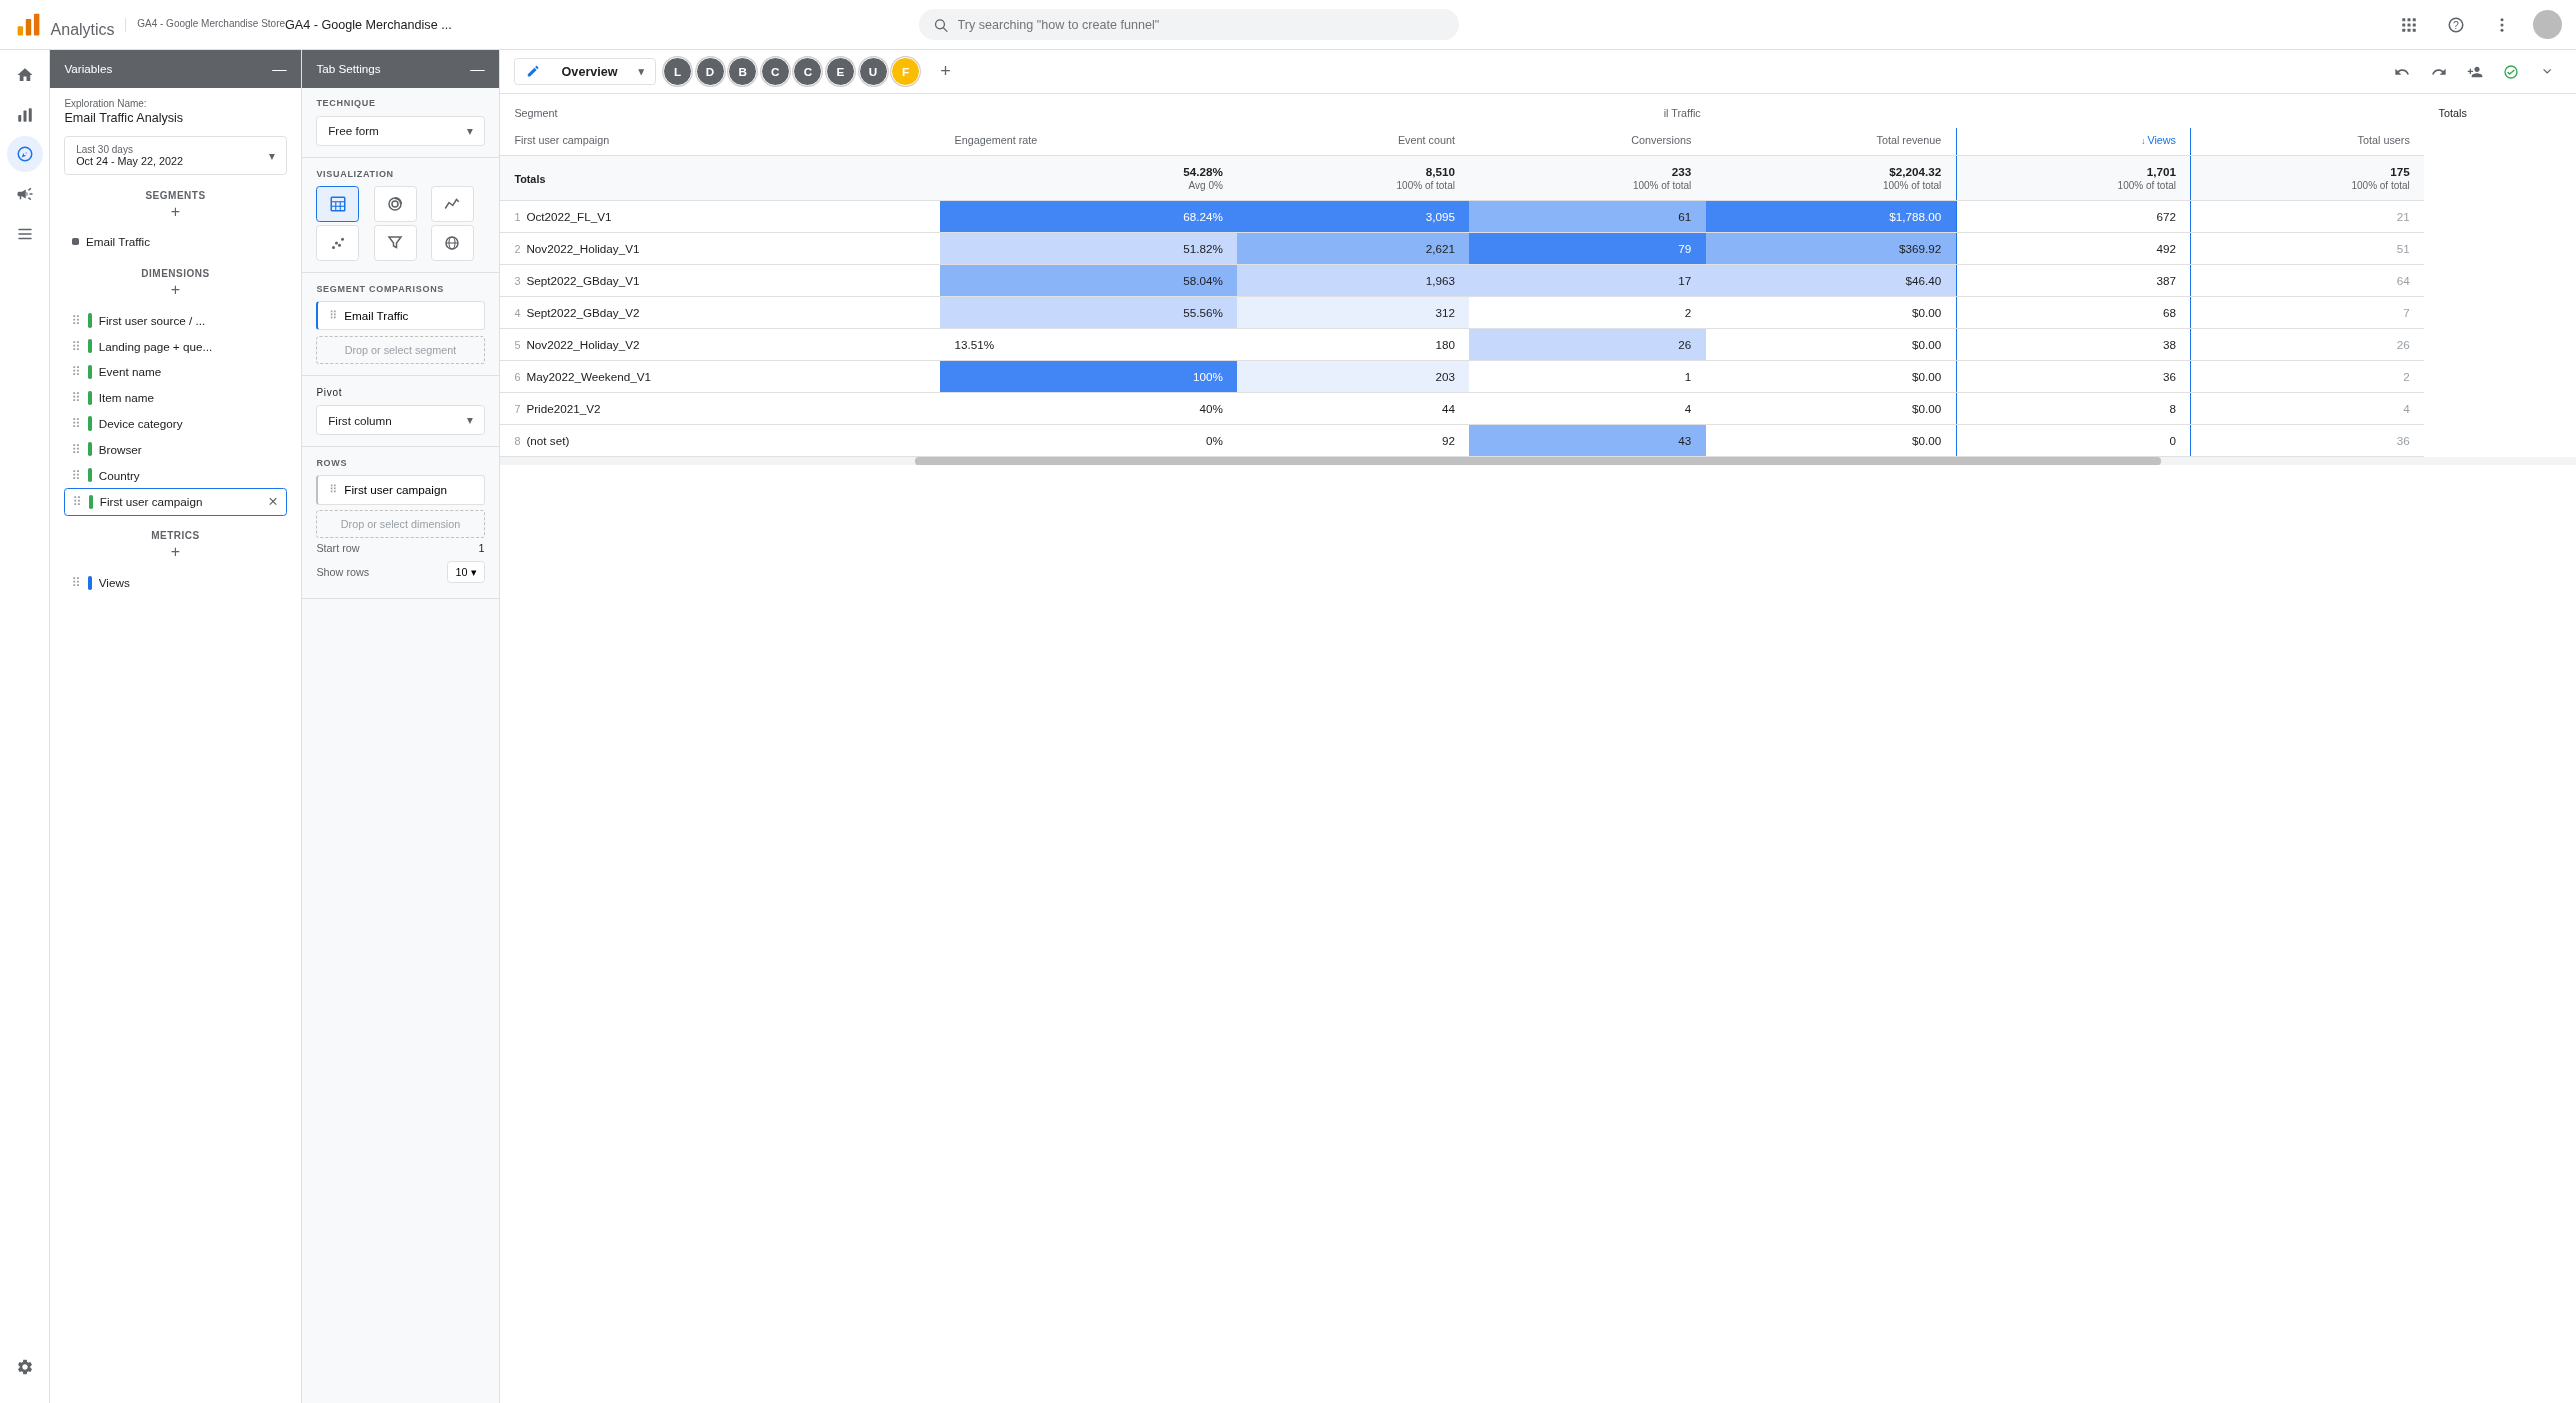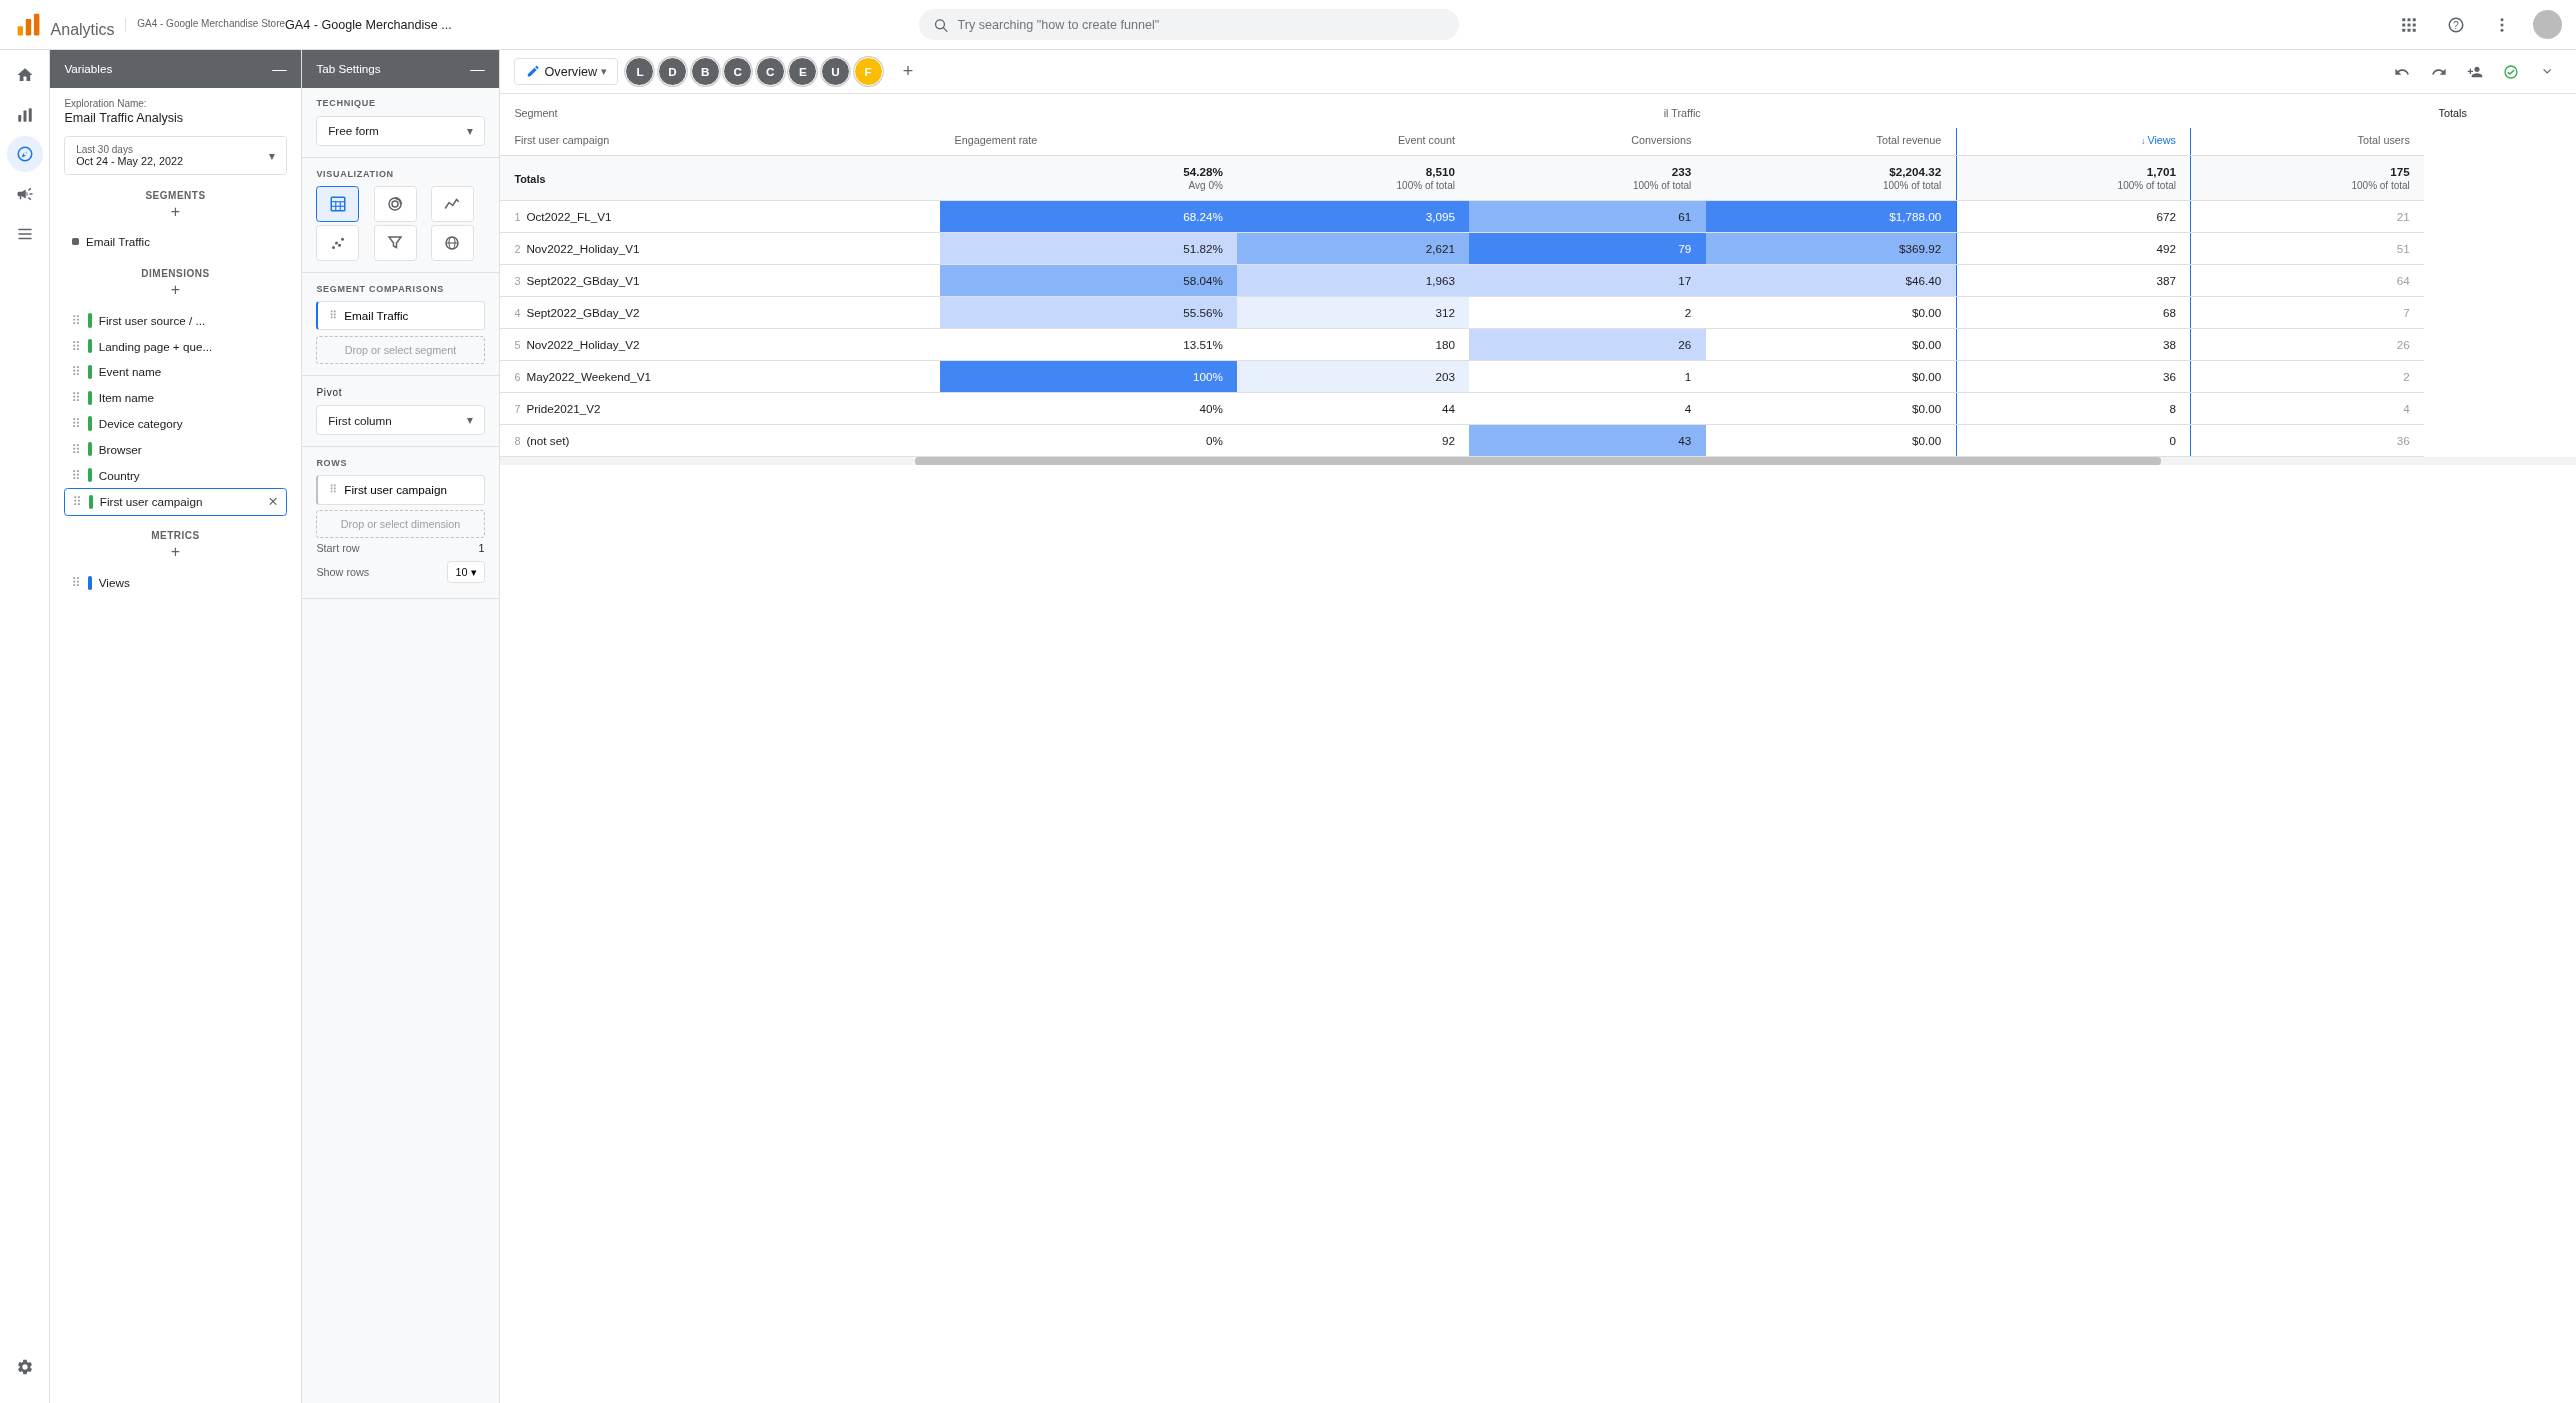--- a/index.html
+++ b/index.html
@@ -89,21 +89,21 @@
 
     .show-rows-line { display: flex; align-items: center; justify-content: space-between; padding: 3.6px 0; }
     .show-rows-label { font-size: 10.8px; color: #5f6368; }
     .show-rows-dropdown { display: flex; align-items: center; gap: 3.6px; padding: 3.6px 7.2px; border: 0.9px solid #e0e0e0; border-radius: 3.6px; cursor: pointer; font-size: 10.8px; background: #fff; }
 
     
     .main-content { flex: 1; display: flex; flex-direction: column; overflow: hidden; background: #fff; }
 
     
     .exploration-header { display: flex; align-items: center; padding: 7.2px 14.4px; border-bottom: 0.9px solid #e0e0e0; gap: 7.2px; background: #fff; }
-    .overview-tab { display: flex; align-items: center; gap: 4px; padding: 5.4px 10.8px; border-radius: 3.6px; background: #fff; border: 0.9px solid #e0e0e0; cursor: pointer; font-size: 12.6px; color: #202124; font-weight: 400; }
+    .overview-tab { display: flex; align-items: center; gap: 21px; padding: 5.4px 10.8px; border-radius: 3.6px; background: #fff; border: 0.9px solid #e0e0e0; cursor: pointer; font-size: 12.6px; color: #202124; font-weight: 700; }
     .tab-chevron { color: #5f6368; font-size: 10.8px; }
     .user-bubble { width: 29px; height: 29px; border-radius: 50%; display: flex; align-items: center; justify-content: center; font-size: 11.7px; font-weight: 700; color: #fff; cursor: pointer; flex-shrink: 0; }
     .add-tab-btn { width: 29px; height: 29px; border-radius: 50%; display: flex; align-items: center; justify-content: center; cursor: pointer; color: #5f6368; font-size: 18px; border: none; background: transparent; margin-left: 3.6px; }
     .exploration-actions { margin-left: auto; display: flex; align-items: center; gap: 7.2px; }
     .action-icon-btn { width: 29px; height: 29px; border-radius: 50%; display: flex; align-items: center; justify-content: center; cursor: pointer; color: #5f6368; font-size: 14.4px; border: none; background: transparent; }
 
     
     .data-table-container { flex: 1; overflow: auto; position: relative; }
     .data-table { width: 100%; border-collapse: collapse; }
     .data-table th { padding: 9px 14.4px; text-align: left; font-size: 10.8px; color: #5f6368; font-weight: 500; border-bottom: 1.8px solid #e0e0e0; white-space: nowrap; background: #fff; position: sticky; top: 4px; z-index: 1; }
@@ -542,21 +542,21 @@
       <td><span class="row-num">4&nbsp;&nbsp;</span>Sept2022_GBday_V2</td>
       <td class="cell-heat-low" style="text-align:right;">55.56%</td>
       <td class="num-cell cell-heat-vlow">312</td>
       <td class="num-cell cell-heat-none">2</td>
       <td class="num-cell cell-heat-none">$0.00</td>
       <td class="num-cell highlighted-col">68</td>
       <td class="num-cell" style="color:#9aa0a6;">7</td>
     </tr>
             <tr>
       <td><span class="row-num">5&nbsp;&nbsp;</span>Nov2022_Holiday_V2</td>
-      <td class="cell-heat-none" style="text-align:right;">13.51%</td>
+      <td class="cell-heat-none" style="text-align:left;">13.51%</td>
       <td class="num-cell cell-heat-none">180</td>
       <td class="num-cell cell-heat-low">26</td>
       <td class="num-cell cell-heat-none">$0.00</td>
       <td class="num-cell highlighted-col">38</td>
       <td class="num-cell" style="color:#9aa0a6;">26</td>
     </tr>
             <tr>
       <td><span class="row-num">6&nbsp;&nbsp;</span>May2022_Weekend_V1</td>
       <td class="cell-heat-high" style="text-align:right;">100%</td>
       <td class="num-cell cell-heat-vlow">203</td>

